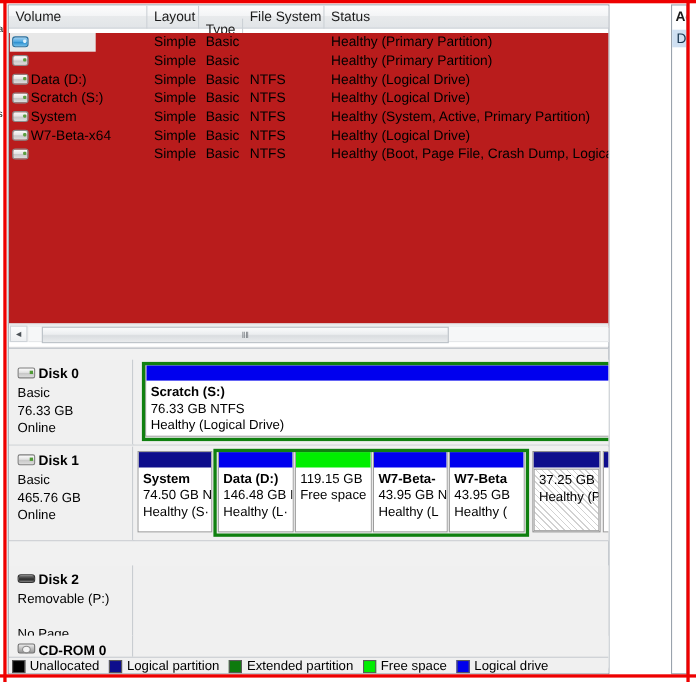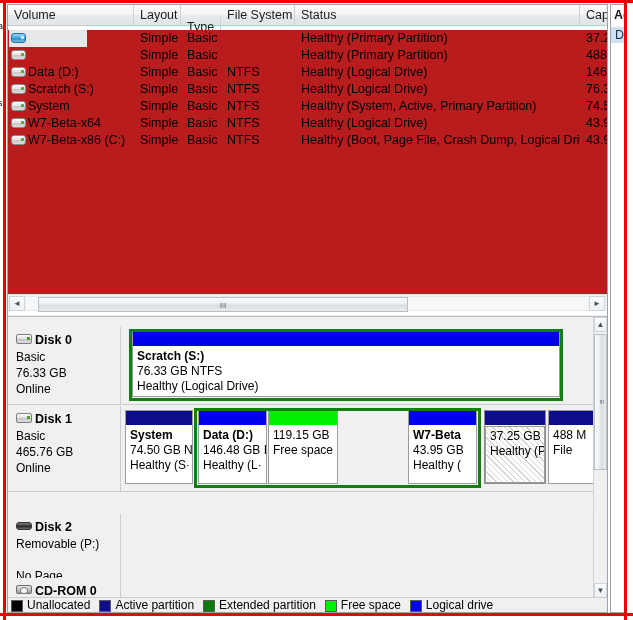--- a/index.html
+++ b/index.html
@@ -37,21 +37,21 @@
   .sliver-txt {
     position: absolute; left: -2px;
     font-size: 9px; line-height: 10px;
     color: #111; white-space: nowrap;
   }
 
   
   #content {
     position: absolute;
     left: 7px; top: 4px;
-    width: 601px; height: 609px;
+    width: 547px; height: 609px;
     background: #f0f0f0;
     border: 1px solid #9aa3ad;
     overflow: hidden;
   }
 
   
   #volume-pane {
     position: absolute; left: 0; top: 0;
     width: 599px; height: 310px;
     background: #ffffff;
@@ -428,21 +428,20 @@
             <span class="drv-icon"></span>
             <span class="vcell" style="left: 20px; width: 106px;">W7-Beta-x64</span>
             <span class="vcell" style="left: 132px; width: 41px;">Simple</span>
             <span class="vcell" style="left: 179px; width: 34px;">Basic</span>
             <span class="vcell" style="left: 219px; width: 68px;">NTFS</span>
             <span class="vcell" style="left: 293px; width: 279px;">Healthy (Logical Drive)</span>
             <span class="vcell" style="left: 578px; width: 21px;">43.95</span>
           </div>
           <div class="vrow">
             <span class="drv-icon"></span>
-            <span class="vcell" style="left: 20px; width: 106px;">W7-Beta-x86 (C:)</span>
             <span class="vcell" style="left: 132px; width: 41px;">Simple</span>
             <span class="vcell" style="left: 179px; width: 34px;">Basic</span>
             <span class="vcell" style="left: 219px; width: 68px;">NTFS</span>
             <span class="vcell" style="left: 293px; width: 279px;">Healthy (Boot, Page File, Crash Dump, Logical Drive)</span>
             <span class="vcell" style="left: 578px; width: 21px;">43.95</span>
           </div>
         </div>
 
       <div id="hscroll">
         <div class="hs-arrow hs-left">
@@ -504,20 +503,28 @@
                   <div>Healthy (L·</div>
                 </div>
               </div>
               <div class="part" style="left: 146px; top: 4px; width: 70px; height: 74px;">
                 <div class="part-bar" style="background: rgb(0, 238, 0);"></div>
                 <div class="part-body">
                   <div>119.15 GB</div>
                   <div>Free space</div>
                 </div>
               </div>
+              <div class="part" style="left: 217px; top: 4px; width: 68px; height: 74px;">
+                <div class="part-bar" style="background: rgb(0, 0, 238);"></div>
+                <div class="part-body">
+                  <div class="pb-name">W7-Beta-</div>
+                  <div>43.95 GB N</div>
+                  <div>Healthy (L</div>
+                </div>
+              </div>
               <div class="part" style="left: 286px; top: 4px; width: 69px; height: 74px;">
                 <div class="part-bar" style="background: rgb(0, 0, 238);"></div>
                 <div class="part-body">
                   <div class="pb-name">W7-Beta</div>
                   <div>43.95 GB</div>
                   <div>Healthy (</div>
                 </div>
               </div>
               <div class="part sel-hatch" style="left: 362px; top: 4px; width: 62px; height: 74px;">
                 <div class="part-bar" style="background: rgb(14, 14, 140);"></div>
@@ -567,21 +574,21 @@
       </div>
     </div>
 
     <div id="legend">
         <div class="leg-item">
           <span class="leg-swatch" style="background: rgb(0, 0, 0);"></span>
           <span class="leg-label">Unallocated</span>
         </div>
         <div class="leg-item">
           <span class="leg-swatch" style="background: rgb(14, 14, 140);"></span>
-          <span class="leg-label">Active partition</span>
+          <span class="leg-label">Logical partition</span>
         </div>
         <div class="leg-item">
           <span class="leg-swatch" style="background: rgb(14, 122, 14);"></span>
           <span class="leg-label">Extended partition</span>
         </div>
         <div class="leg-item">
           <span class="leg-swatch" style="background: rgb(0, 238, 0);"></span>
           <span class="leg-label">Free space</span>
         </div>
         <div class="leg-item">

